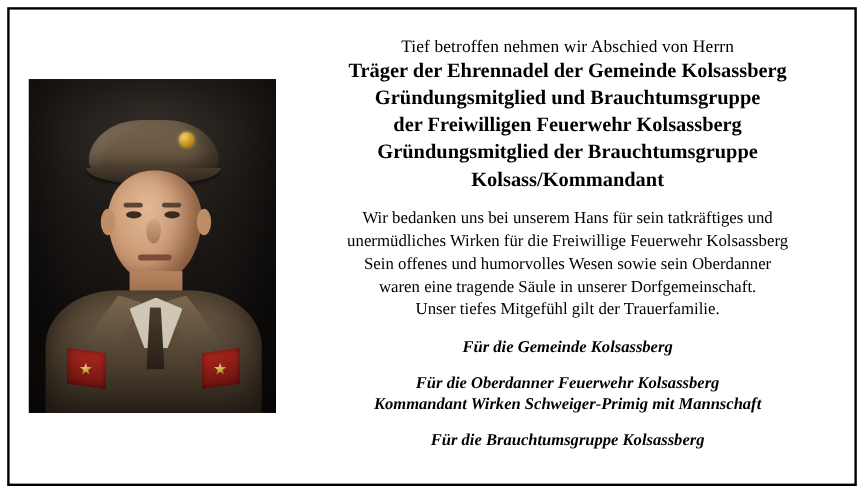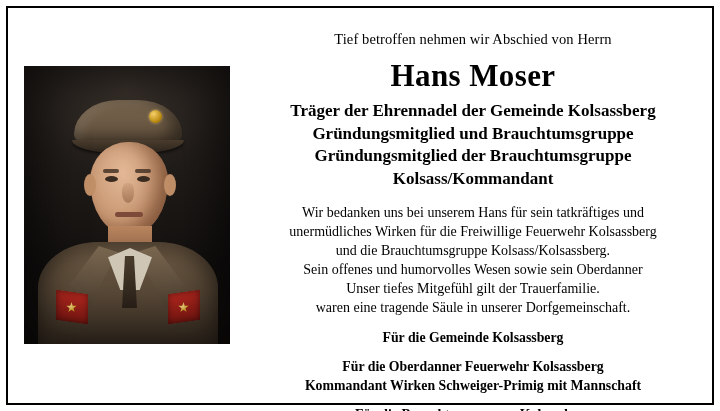--- a/index.html
+++ b/index.html
@@ -279,20 +279,21 @@
   }
 
   .body-text {
     font-size: 14px;
     line-height: 1.36;
     margin: 0 0 12px 0;
   }
 
   .group-block {
     margin: 0 0 11px 0;
+    font-style: italic;
   }
   .group-block:last-child {
     margin-bottom: 0;
   }
   .group-line {
     font-size: 13.8px;
     font-weight: bold;
     line-height: 1.34;
   }
 </style>
@@ -330,35 +331,34 @@
         <div class="star-l"></div>
         <div class="star-r"></div>
         <div class="photo-vignette"></div>
       </div>
     </div>
 
     <div class="text-col">
 
       <p class="intro">Tief betroffen nehmen wir Abschied von Herrn</p>
 
-      <h1 class="name">Hans Moser</h1>
 
       <div class="roles">
         <div>Träger der Ehrennadel der Gemeinde Kolsassberg</div>
         <div>Gründungsmitglied und Brauchtumsgruppe</div>
+        <div>der Freiwilligen Feuerwehr Kolsassberg</div>
         <div>Gründungsmitglied der Brauchtumsgruppe Kolsass/Kommandant</div>
       </div>
 
       <div class="body-text">
         <div>Wir bedanken uns bei unserem Hans für sein tatkräftiges und</div>
         <div>unermüdliches Wirken für die Freiwillige Feuerwehr Kolsassberg</div>
-        <div>und die Brauchtumsgruppe Kolsass/Kolsassberg.</div>
         <div>Sein offenes und humorvolles Wesen sowie sein Oberdanner</div>
+        <div>waren eine tragende Säule in unserer Dorfgemeinschaft.</div>
         <div>Unser tiefes Mitgefühl gilt der Trauerfamilie.</div>
-        <div>waren eine tragende Säule in unserer Dorfgemeinschaft.</div>
       </div>
 
       <div class="group-block">
         <div class="group-line">Für die Gemeinde Kolsassberg</div>
       </div>
 
       <div class="group-block">
         <div class="group-line">Für die Oberdanner Feuerwehr Kolsassberg</div>
         <div class="group-line">Kommandant Wirken Schweiger-Primig mit Mannschaft</div>
       </div>

